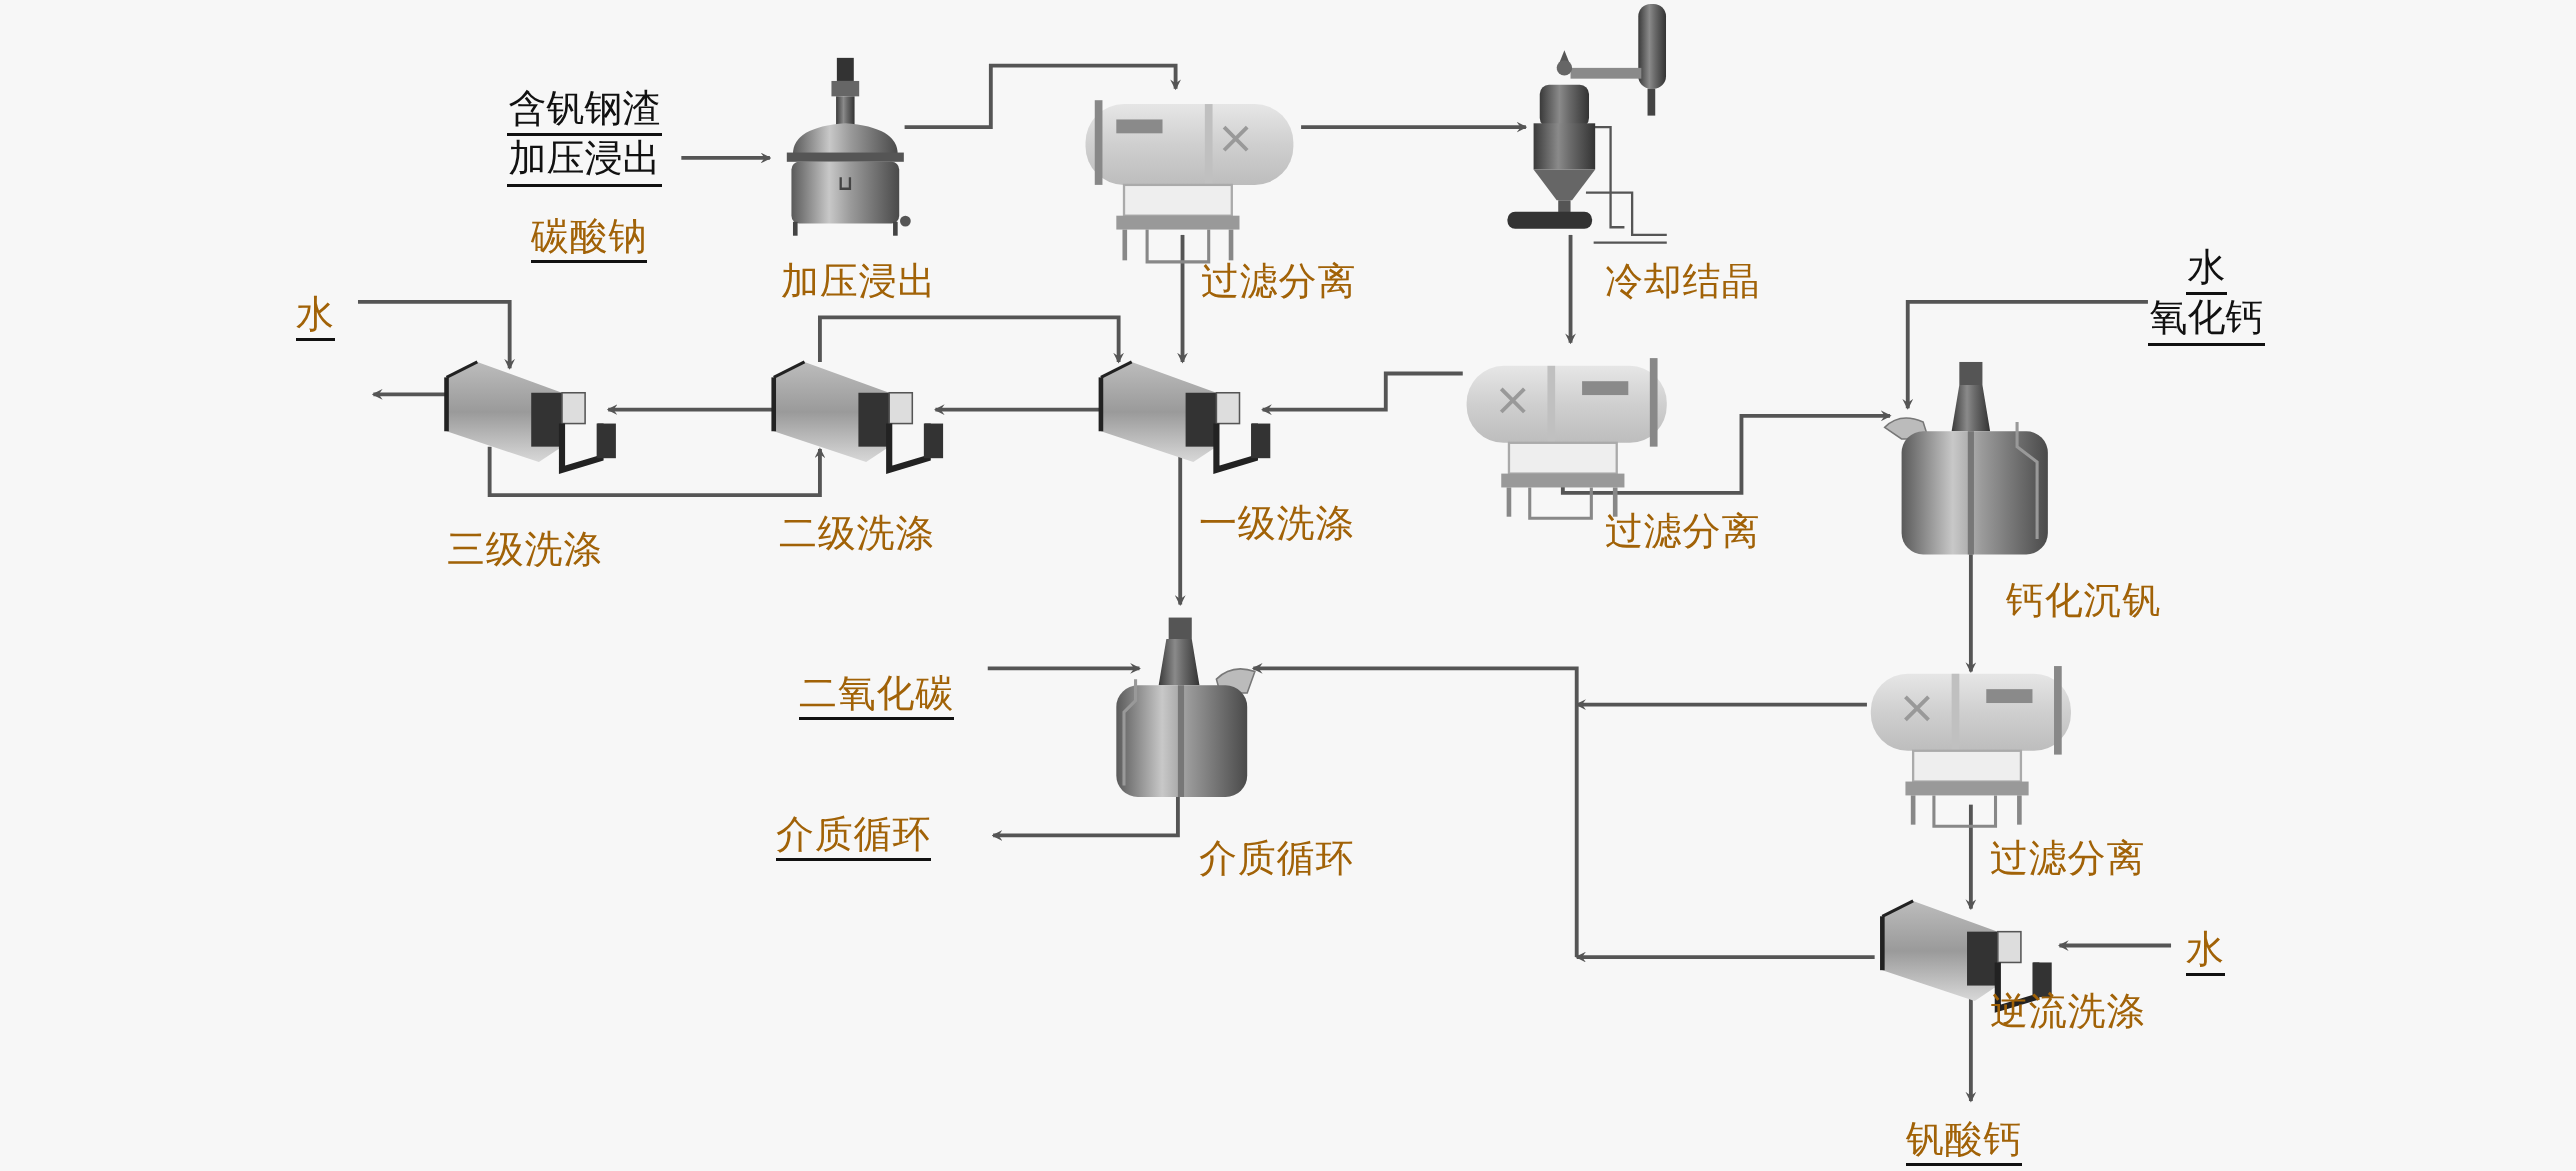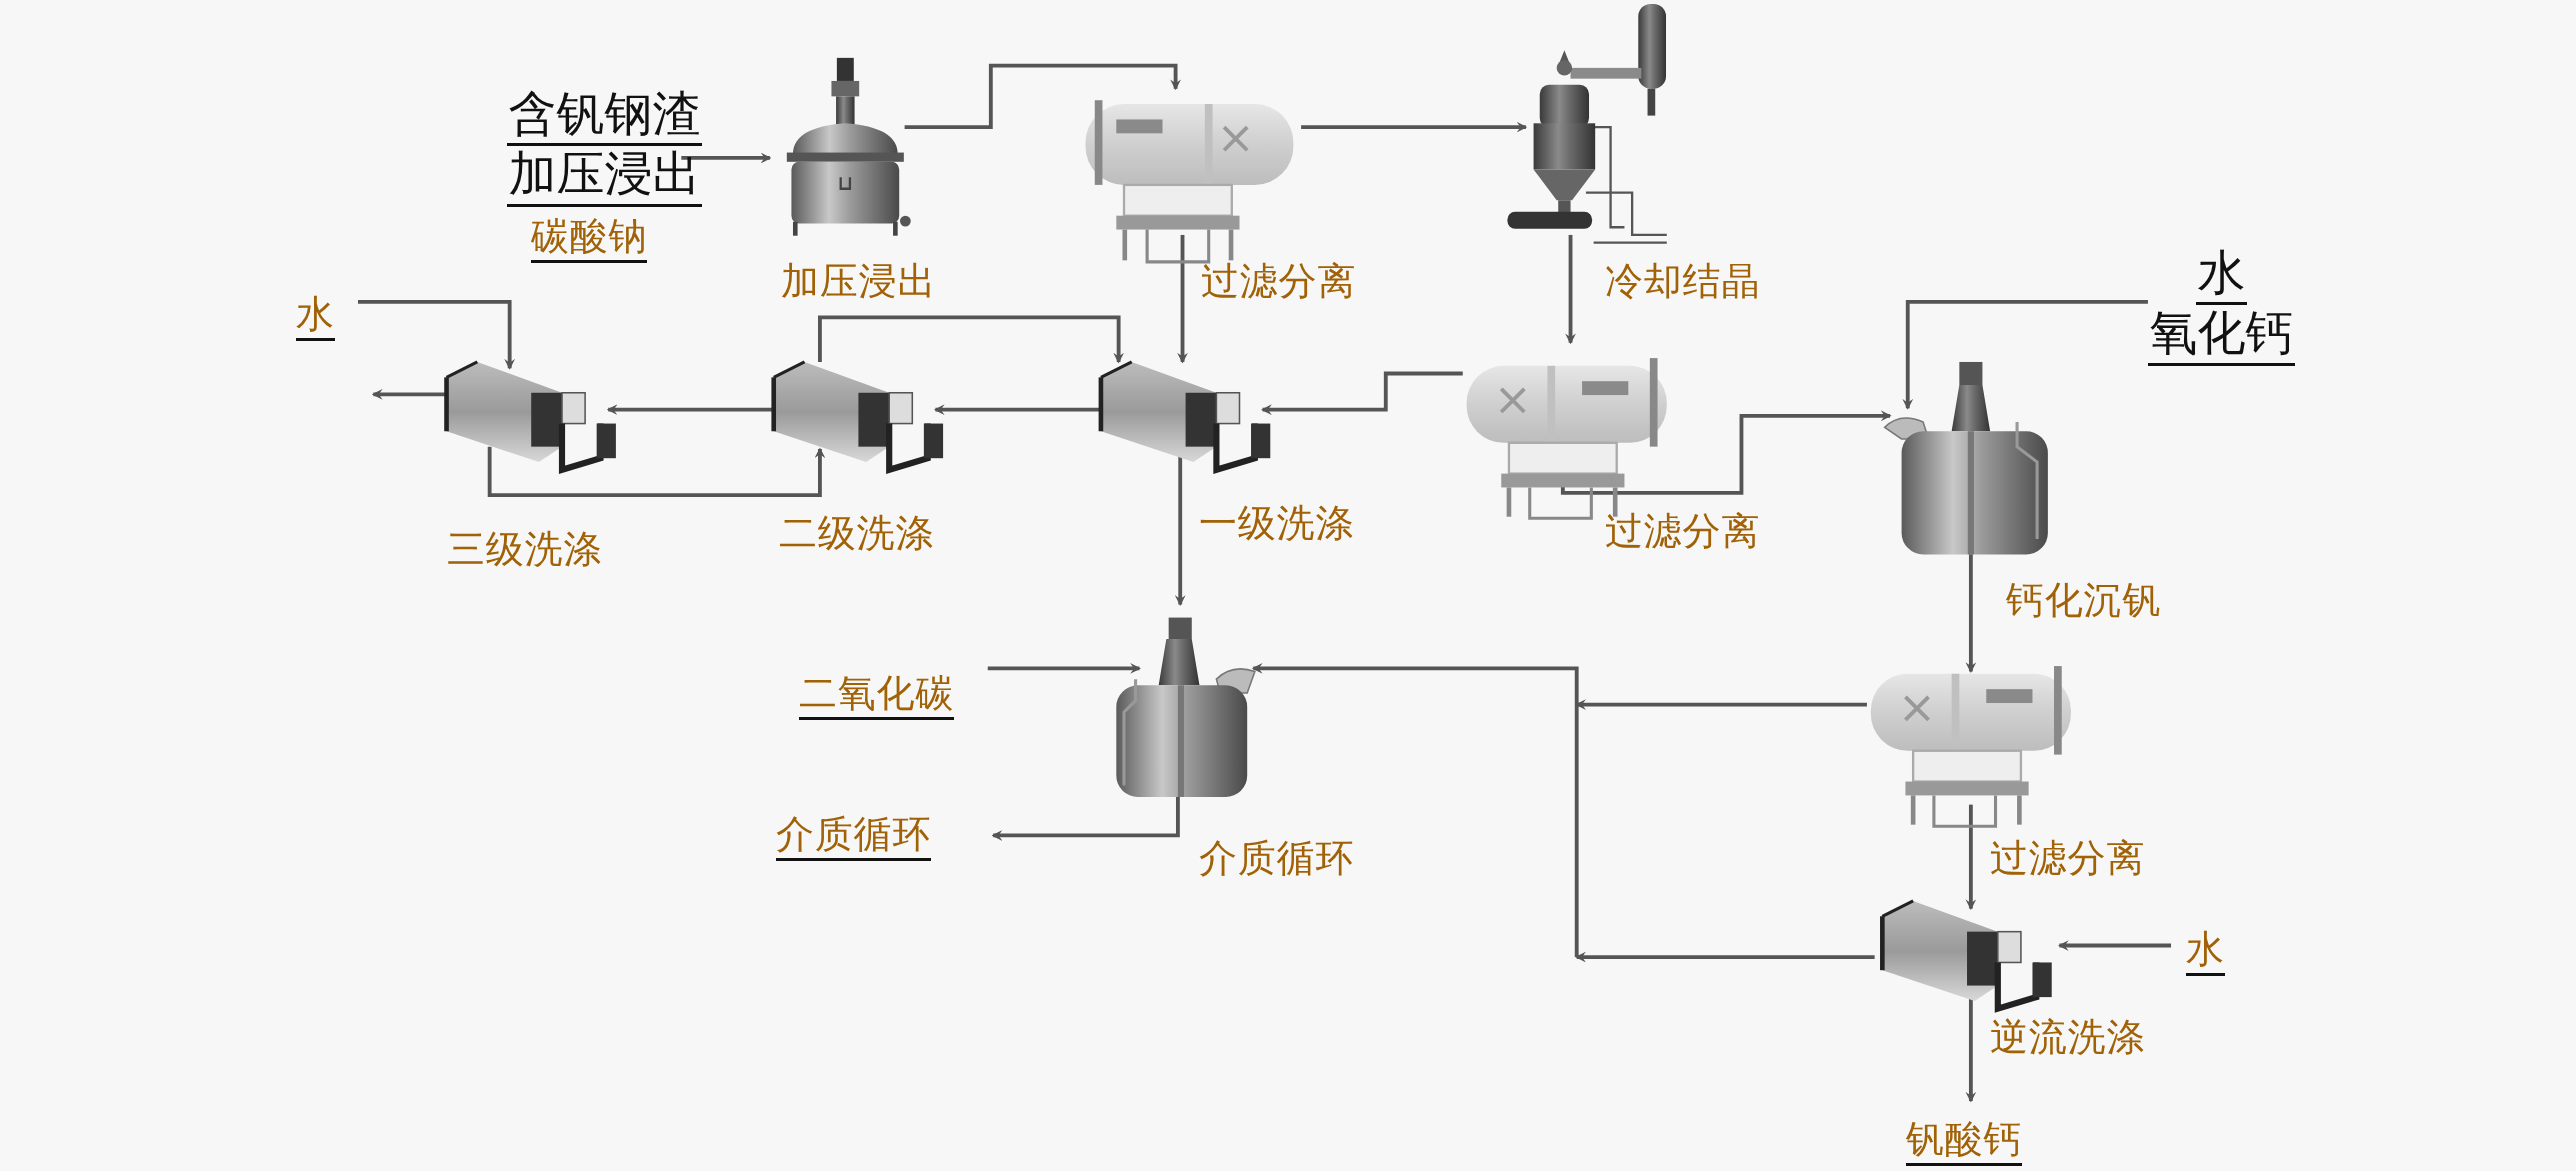--- a/index.html
+++ b/index.html
@@ -1,20 +1,20 @@
 <!DOCTYPE html>
 <html style="font-size:12.3px"><head>
 <meta charset="utf-8">
 <style>
   html, body { margin:0; padding:0; background:#f7f7f7; }
   #canvas { position:relative; width:2576px; height:1172px; background:#f7f7f7; overflow:hidden; font-family:"DejaVu Serif","Liberation Serif",serif; }
   svg#flow { position:absolute; left:0; top:0; width:2576px; height:1172px; }
   .lbl { position:absolute; font-size:38px; color:#a16207; white-space:nowrap; line-height:1; letter-spacing:0.8px; font-family:"DejaVu Serif","Liberation Serif",serif; }
   .ul { border-bottom:3.1px solid #111; padding-bottom:4.6px; }
-  .stack { position:absolute; font-size:48px; color:#111; line-height:1; font-family:"DejaVu Serif","Liberation Serif",serif; text-align:center; }
+  .stack { position:absolute; font-size:38px; color:#111; line-height:1; font-family:"DejaVu Serif","Liberation Serif",serif; text-align:center; }
   .stack span { display:block; padding:3.1px 1.5px 6.2px 1.5px; border-bottom:3.1px solid #111; }
 </style>
 </head>
 <body>
 
 <div id="canvas">
 
   <svg id="flow" viewBox="0 0 3346 1522">
     <defs>
       <marker id="arr" markerWidth="14" markerHeight="14" refX="12" refY="7" orient="auto" markerUnits="userSpaceOnUse">
@@ -242,17 +242,17 @@
 
   <div class="lbl" style="left:2006px; top:581px;">钙化沉钒</div>
 
   <div class="lbl ul" style="left:799px; top:658px;margin-top:16px;">二氧化碳</div>
 
   <div class="lbl ul" style="left:776px; top:815px;">介质循环</div>
   <div class="lbl" style="left:1199px; top:839px;">介质循环</div>
 
   <div class="lbl" style="left:1990px; top:839px;">过滤分离</div>
   <div class="lbl ul" style="left:2186px; top:930px;">水</div>
-  <div class="lbl" style="left:1990px; top:1018px;">逆流洗涤</div>
+  <div class="lbl" style="left:1990px; top:992px;">逆流洗涤</div>
 
   <div class="lbl ul" style="left:1906px; top:1120px;">钒酸钙</div>
 </div>
 
 
 </body></html>

